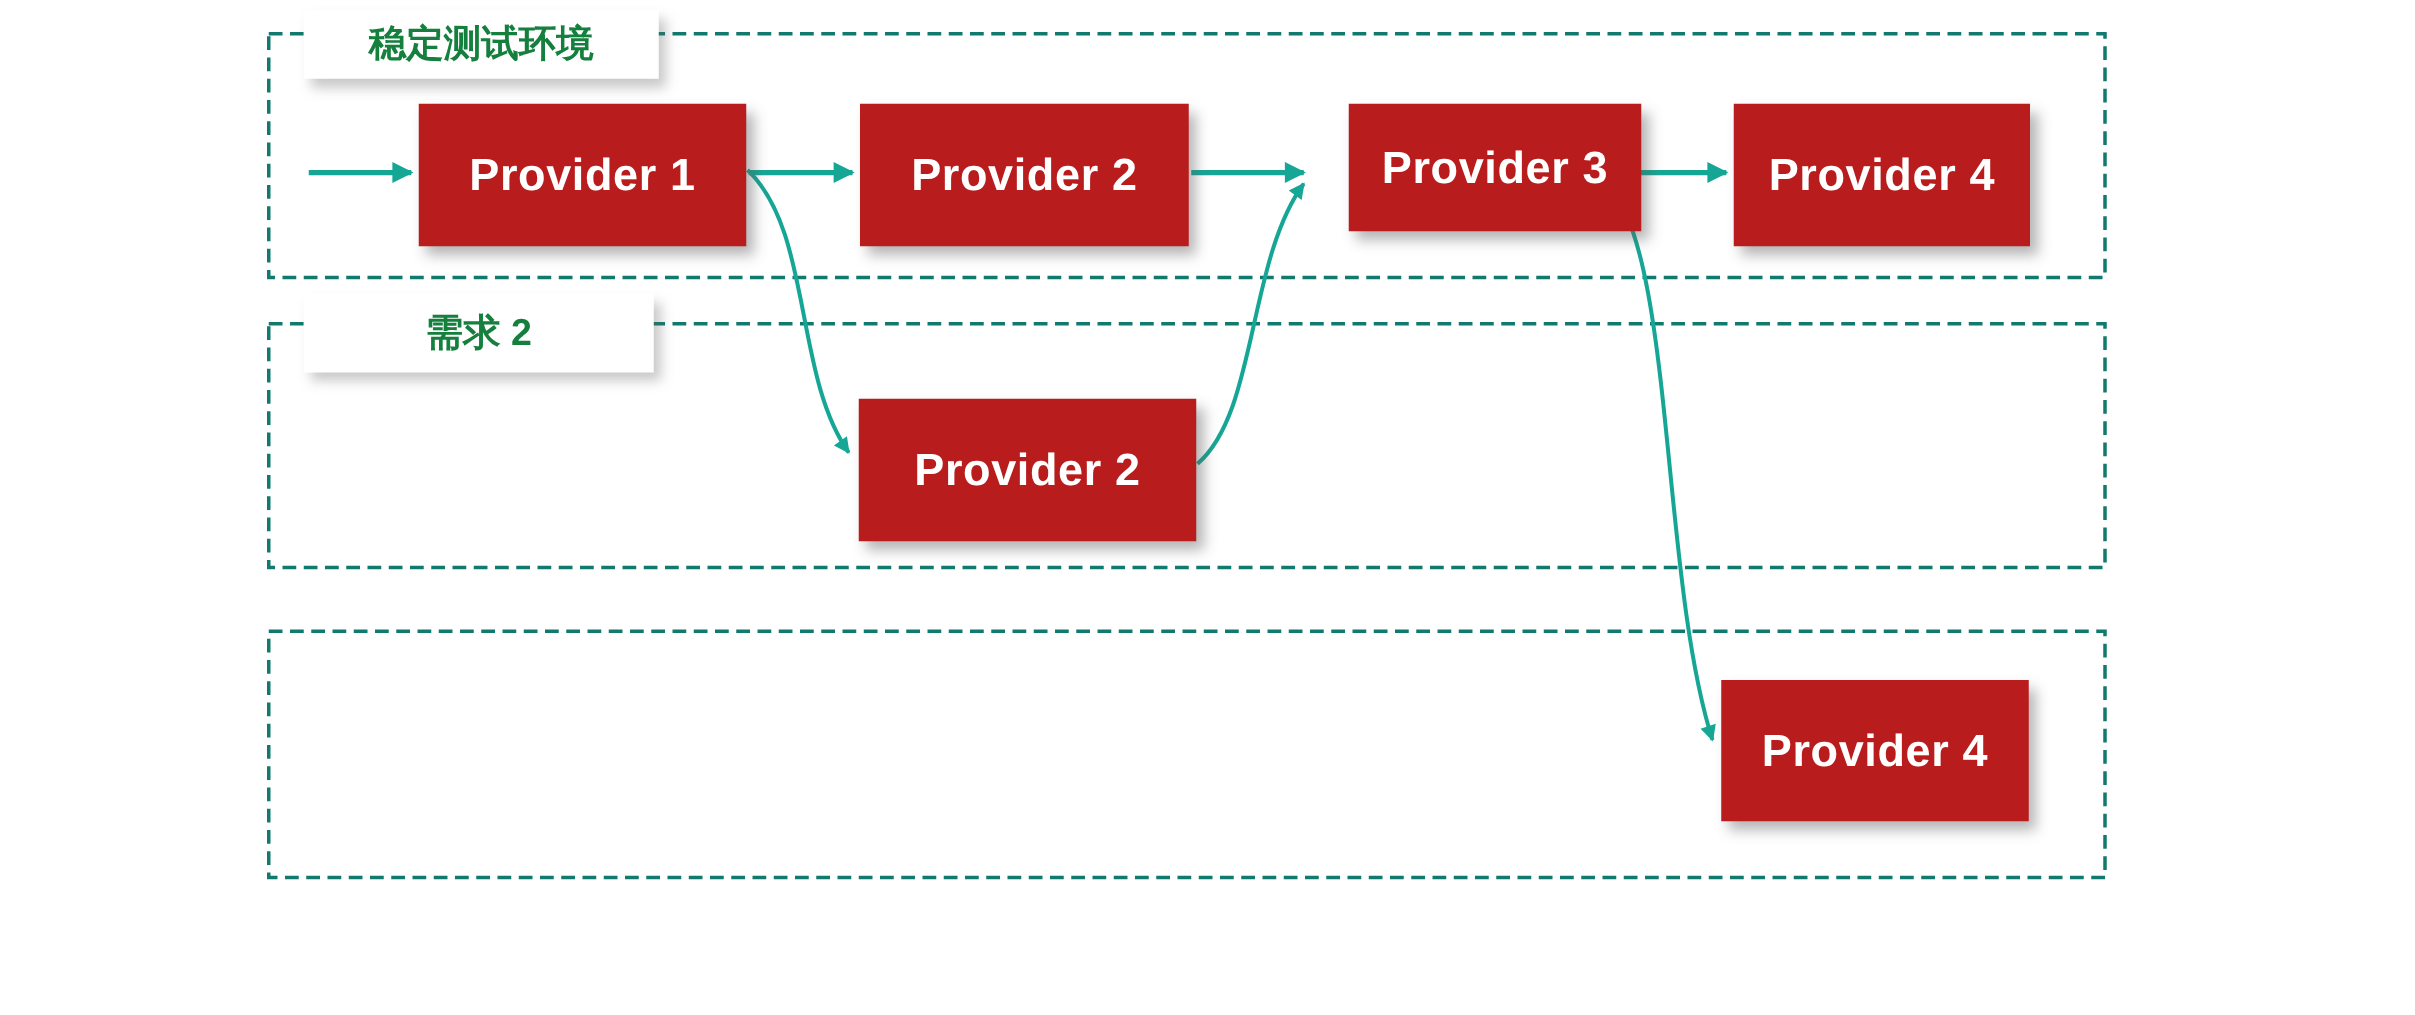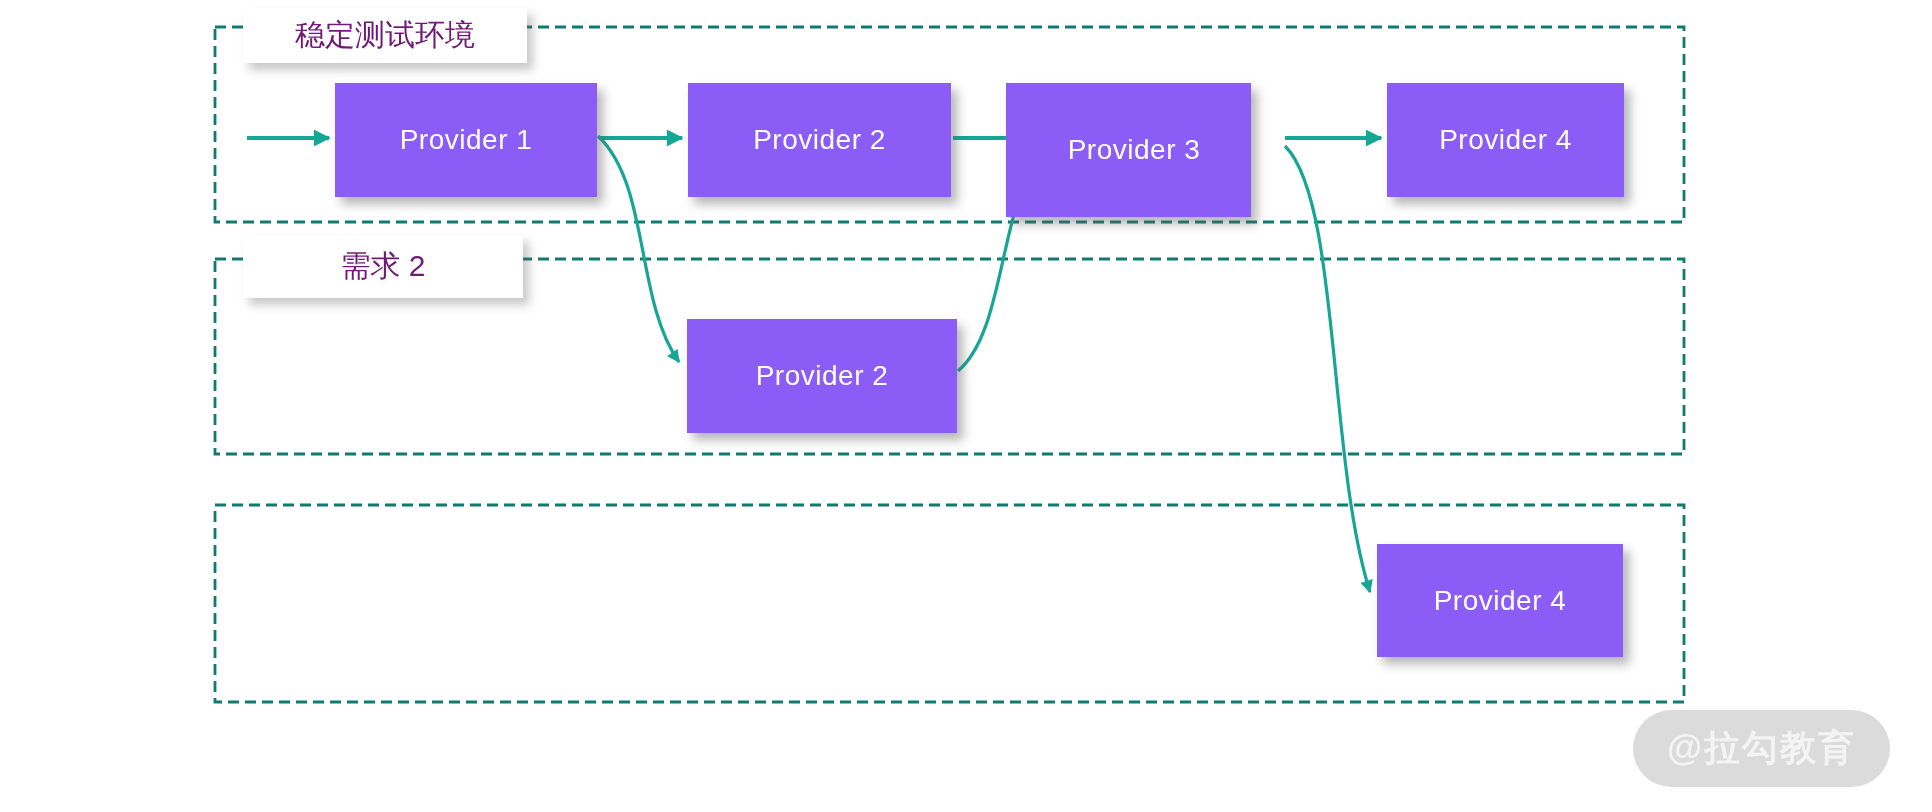--- a/index.html
+++ b/index.html
@@ -17,45 +17,45 @@
   }
   .connector-layer {
     position: absolute;
     left: 0;
     top: 0;
     width: 1932px;
     height: 812px;
   }
   .node {
     position: absolute;
-    background: #8b5cf6;
+    background: #b91c1c;
     color: #ffffff;
     display: flex;
     align-items: center;
     justify-content: center;
-    font-size: 28px;
-    font-weight: 400;
+    font-size: 36px;
+    font-weight: 700;
     letter-spacing: 0.5px;
     box-shadow: 6px 7px 10px rgba(90, 90, 90, 0.45);
   }
   .node-p1 { left: 335px;  top: 83px;  width: 262px; height: 114px; }
   .node-p2 { left: 688px;  top: 83px;  width: 263px; height: 114px; }
-  .node-p3 { left: 1006px; top: 83px;  width: 234px; height: 134px; padding-left: 11px; }
+  .node-p3 { left: 1079px; top: 83px;  width: 234px; height: 102px; }
   .node-p4 { left: 1387px; top: 83px;  width: 237px; height: 114px; }
   .node-r1p2 { left: 687px;  top: 319px; width: 270px; height: 114px; }
   .node-r2p4 { left: 1377px; top: 544px; width: 246px; height: 113px; }
   .grp-label {
     position: absolute;
     background: #ffffff;
-    color: #701a75;
+    color: #15803d;
     display: flex;
     align-items: center;
     justify-content: center;
     font-size: 30px;
-    font-weight: 400;
+    font-weight: 700;
     box-shadow: 6px 7px 9px rgba(100, 100, 100, 0.35);
   }
   .grp-label-1 { left: 243px; top: 8px;   width: 284px; height: 55px; }
   .grp-label-2 { left: 243px; top: 235px; width: 280px; height: 63px; }
   .grp-label-3 { left: 239px; top: 479px; width: 281px; height: 63px; }
   .watermark {
     position: absolute;
     left: 1633px;
     top: 710px;
     width: 257px;
@@ -102,15 +102,14 @@
 
   <div class="node node-p1">Provider 1</div>
   <div class="node node-p2">Provider 2</div>
   <div class="node node-p3">Provider 3</div>
   <div class="node node-p4">Provider 4</div>
 
   <div class="node node-r1p2">Provider 2</div>
 
   <div class="node node-r2p4">Provider 4</div>
 
-  <div class="watermark">@拉勾教育</div>
 
 </div>
 
 </body></html>

